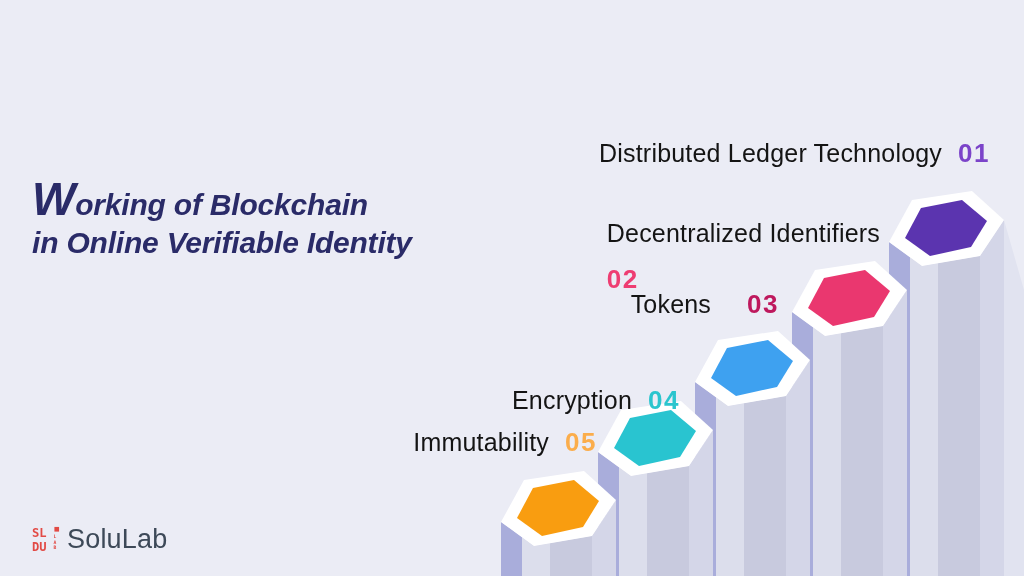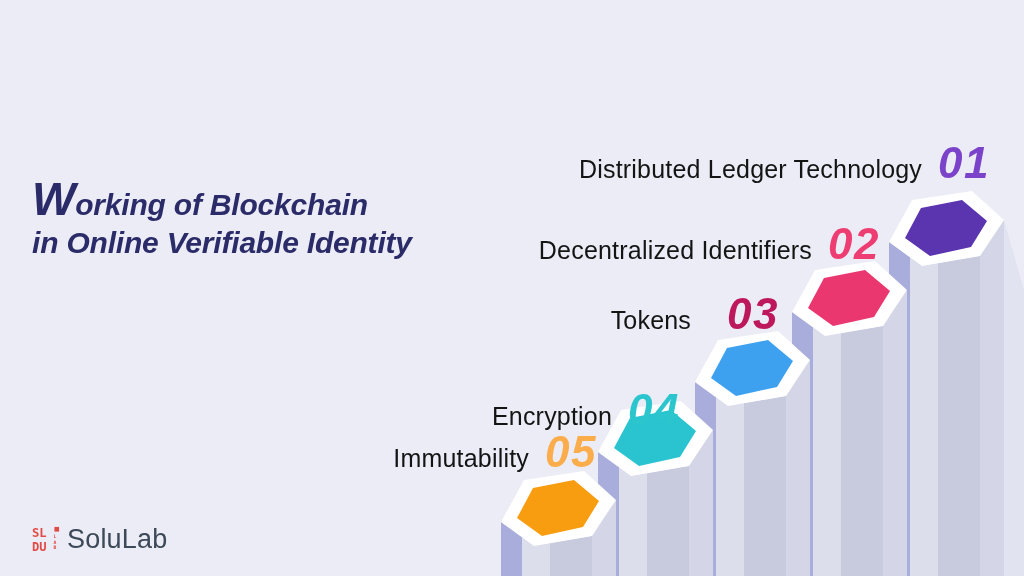--- a/index.html
+++ b/index.html
@@ -19,23 +19,23 @@
     font-style:italic;
   }
   .title-initial{font-size:46px;font-weight:700;}
 
   
   .step-row{
     position:absolute;display:flex;align-items:baseline;gap:16px;
     white-space:nowrap;
   }
   .step-label{font-size:25px;font-weight:400;color:#141414;letter-spacing:0.2px;}
-  .step-number{font-size:44px;font-weight:800;letter-spacing:1.5px;font-style:italic;}
+  .step-number{font-size:26px;font-weight:800;letter-spacing:1.5px;}
   .row-1{top:138px;right:34px;}
-  .row-2{top:219px;right:144px;}
+  .row-2{top:219px;right:144px;flex-direction:column;}
   .row-3{top:289px;right:245px;}
   .row-4{top:357px;right:344px;margin-top:28px;}
   .row-5{top:427px;right:427px;}
 
   
   .logo{position:absolute;left:32px;top:524px;display:flex;align-items:center;gap:7px;}
   .logo-text{font-size:27px;font-weight:500;color:#3D4958;letter-spacing:0.2px;}
 </style>
 </head>
 <body style="background: rgb(235, 236, 245);">

